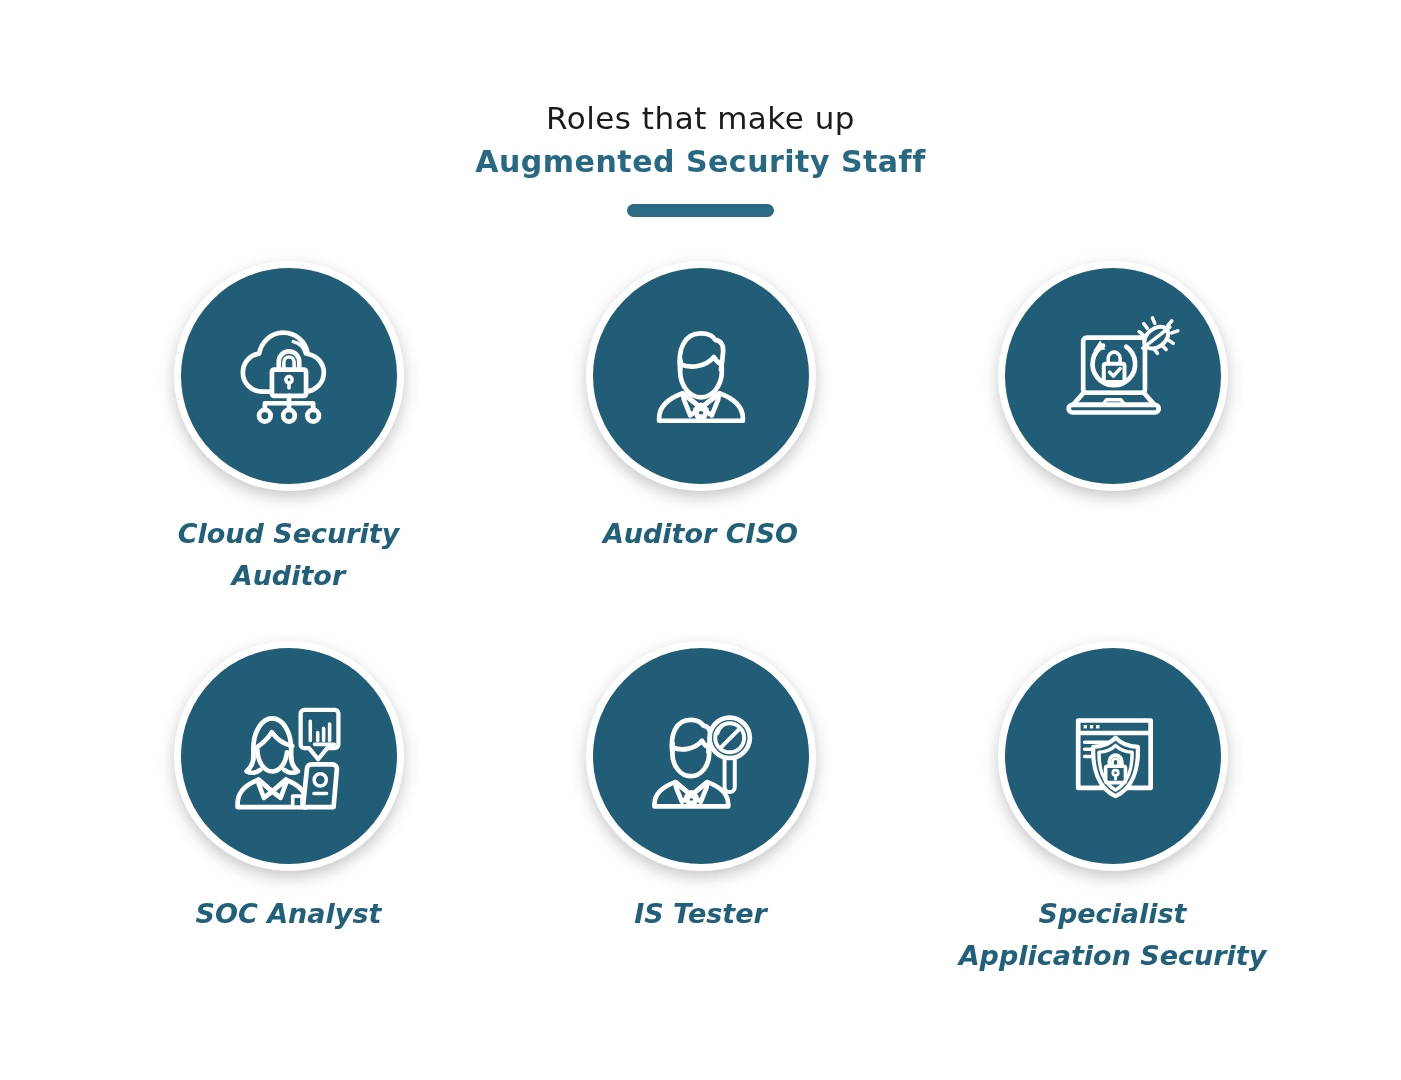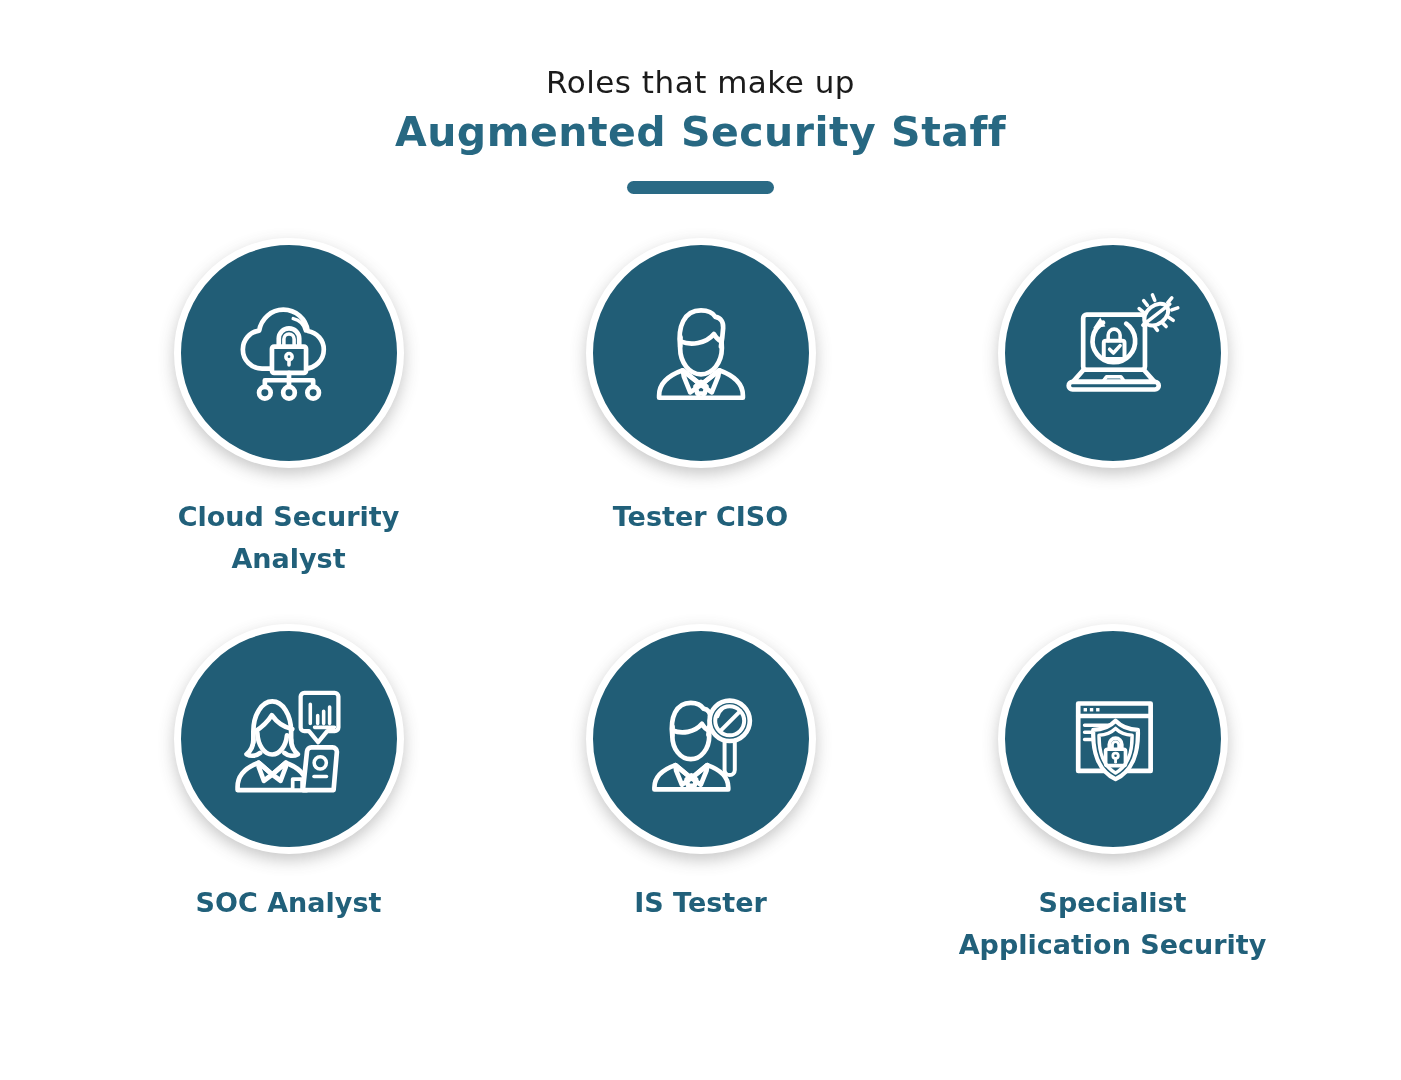--- a/index.html
+++ b/index.html
@@ -1,43 +1,43 @@
 <!DOCTYPE html>
 <html style="--title-dark: #1B1B1B; --accent: #276882; --underline: #2A6A85; --circle: #215D76; --label: #21607A; --icon: #FFFFFF;"><head>
 <meta charset="utf-8">
 <style>
   html,body{margin:0;padding:0;}
   body{
     width:1401px;height:1080px;background:#ffffff;
     font-family:"DejaVu Sans","Liberation Sans",sans-serif;
     overflow:hidden;position:relative;
   }
-  .header{text-align:center;padding-top:64px;}
+  .header{text-align:center;padding-top:100px;}
   .title-line1{font-size:31px;font-weight:500;color:var(--title-dark);letter-spacing:.5px;}
-  .title-line2{font-size:41px;font-weight:700;color:var(--accent);letter-spacing:.5px;margin-top:8px;}
+  .title-line2{font-size:30px;font-weight:700;color:var(--accent);letter-spacing:.5px;margin-top:8px;}
   .underline{width:147px;height:13px;border-radius:7px;background:var(--underline);margin:25px auto 0;}
   .grid{
     display:grid;grid-template-columns:repeat(3,412px);
     justify-content:center;margin-top:44px;row-gap:44px;
   }
   .cell{display:flex;flex-direction:column;align-items:center;}
   .circle{
     width:216px;height:216px;border-radius:50%;
     background:var(--circle);border:7px solid #fff;
     box-shadow:0 6px 16px rgba(70,70,70,.30);
     display:flex;align-items:center;justify-content:center;
   }
   .circle svg{display:block;}
   svg .stk{fill:none;stroke:var(--icon);stroke-width:3.3;stroke-linecap:round;stroke-linejoin:round;}
   svg .msk{fill:var(--circle);stroke:var(--icon);stroke-linecap:round;stroke-linejoin:round;stroke-width:3.3;}
   svg .thin{stroke-width:2.5;}
   svg .fil{fill:var(--icon);stroke:none;}
   .label{
-    margin-top:28px;font-size:27px;font-weight:600;color:var(--label);
-    text-align:center;line-height:42px;min-height:42px;
+    margin-top:22px;font-size:27px;font-weight:600;color:var(--label);
+    text-align:center;line-height:42px;min-height:42px;font-style:italic;
   }
 </style>
 </head>
 <body>
 
 <div class="header">
   <div class="title-line1">Roles that make up</div>
   <div class="title-line2">Augmented Security Staff</div>
   <div class="underline"></div>
 </div>
@@ -55,39 +55,39 @@
         <circle class="stk thin" cx="50" cy="52.6" r="2.2"></circle>
         <path class="stk thin" d="M50,54.8 V58.4"></path>
         <path class="stk" d="M50,64 v5.2 M33,69.2 h34 M33,69.2 v4.6 M50,69.2 v4.6 M67,69.2 v4.6"></path>
         <circle class="msk" cx="33" cy="78" r="4.1"></circle>
         <circle class="msk" cx="50" cy="78" r="4.1"></circle>
         <circle class="msk" cx="67" cy="78" r="4.1"></circle>
       </svg>
     </div>
     <div class="label">
       <div>Cloud Security</div>
-      <div>Analyst</div>
+      <div>Auditor</div>
     </div>
   </div>
 
   <div class="cell">
     <div class="circle">
       <svg width="142" height="142" viewBox="0 0 100 100">
         <path class="stk" d="M35.3,45.5 C33.6,31.5 38,20 50,20 c5.2,0 8.5,2 10.2,4.6 3.5,0.6 5.7,3.4 5.4,7.8 -0.3,4.5 -0.9,9.3 -1.6,13.1"></path>
         <path class="stk" d="M35.6,38.8 l-0.3,7.7 c0,10.2 6.5,18.5 14.7,18.5 s14.7,-8.3 14.7,-18.5 l-0.3,-7"></path>
         <path class="stk" d="M35.6,41.8 c7,2.9 17.6,1.9 23.5,-5.2 1.7,2.9 3.4,4.4 5.1,5.1"></path>
         <path class="stk" d="M20.5,81.5 v-1.6 c0,-8.9 7.4,-14.4 16.7,-17.7 L50,72.4 l12.8,-10.2 c9.3,3.3 16.7,8.8 16.7,17.7 v1.6 z"></path>
         <path class="stk" d="M37.2,62.2 50,72.4 42.4,77.7 37.9,66.4 z"></path>
         <path class="stk" d="M62.8,62.2 50,72.4 57.6,77.7 62.1,66.4 z"></path>
         <path class="stk" d="M50,70.3 l3.9,3.3 -1.3,4.9 h-5.2 l-1.3,-4.9 z"></path>
         <path class="stk thin" d="M47.6,78.5 l1.1,3 h2.6 l1.1,-3"></path>
       </svg>
     </div>
     <div class="label">
-      <div>Tester CISO</div>
+      <div>Auditor CISO</div>
       <div></div>
     </div>
   </div>
 
   <div class="cell">
     <div class="circle">
       <svg width="142" height="142" viewBox="0 0 100 100">
         <rect class="stk" x="29" y="23" width="43.5" height="39" rx="2.5"></rect>
         <path class="stk" d="M59.3,29.3 A15,15 0 1 1 43,28.6"></path>
         <path class="fil" d="M44.6,31.4 l-8.6,1.2 5,-7.6 z"></path>

